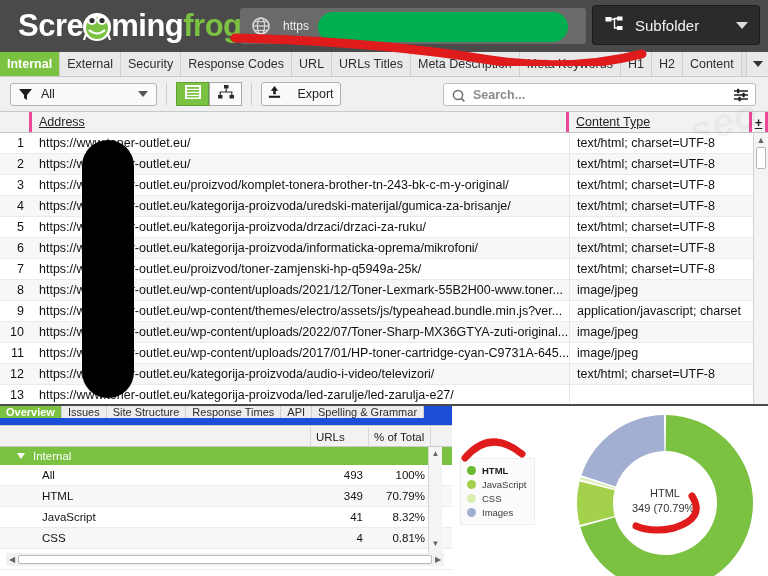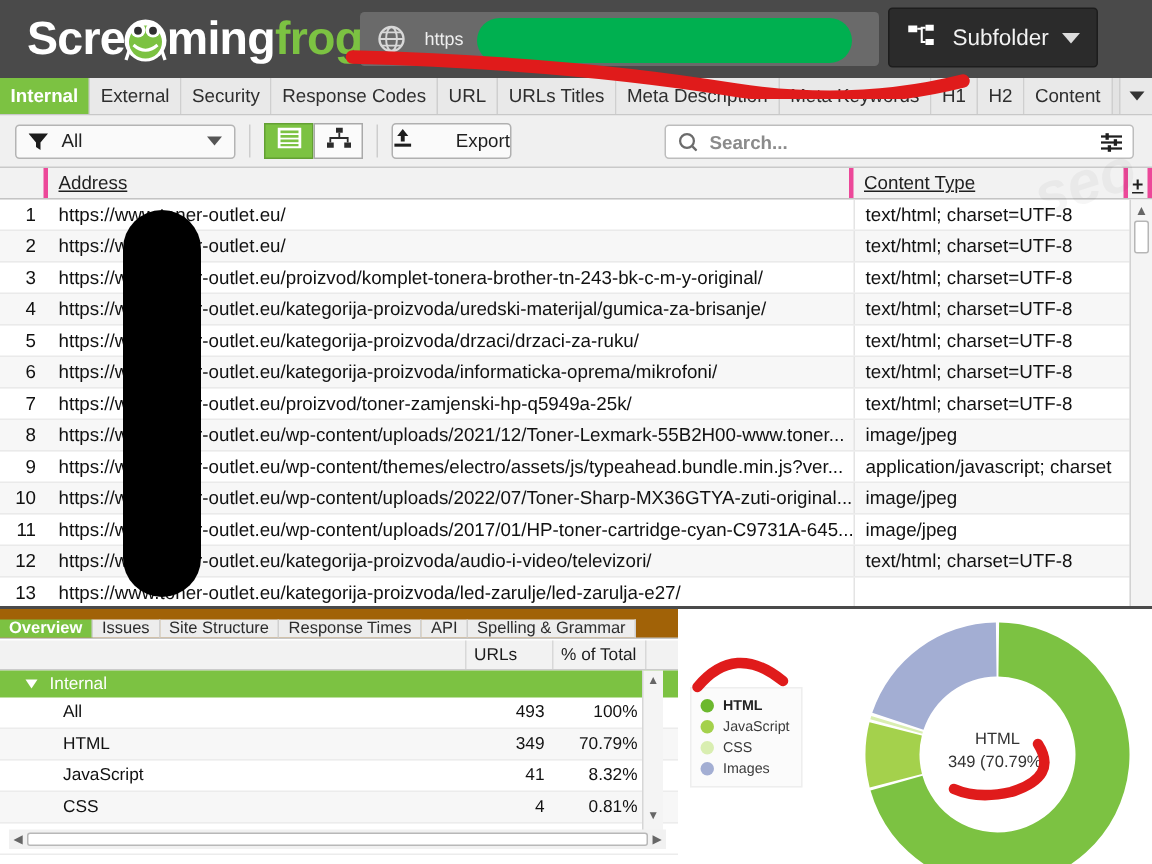--- a/index.html
+++ b/index.html
@@ -43,21 +43,21 @@
     white-space: nowrap; overflow: hidden;
   }
   .redact-green {
     position: absolute; left: 318px; top: 12px;
     width: 250px; height: 30px;
     background: #00b050; border-radius: 16px;
   }
 
   .subfolder-btn {
     position: absolute; left: 592px; top: 5px;
-    width: 140px; height: 40px;
+    width: 168px; height: 40px;
     background: #2b2b2b; border: 1px solid #1d1d1d; border-radius: 3px;
     display: flex; align-items: center; color: #f2f2f2; font-size: 15px;
   }
   .subfolder-btn .sf-ico { width: 20px; height: 18px; margin-left: 12px; }
   .subfolder-btn .sf-lbl { margin-left: 10px; }
   .subfolder-btn .sf-caret {
     margin-left: auto; margin-right: 11px;
     width: 0; height: 0;
     border-left: 6px solid transparent; border-right: 6px solid transparent;
     border-top: 7px solid #dcdcdc;
@@ -109,21 +109,21 @@
   .tb-sep { width: 1px; height: 22px; background: #cdcdcd; margin: 0 9px; }
   .viewbtn {
     width: 33px; height: 24px; border: 1px solid #a9a9a9;
     display: flex; align-items: center; justify-content: center;
     background: #fbfbfb;
   }
   .viewbtn.on { background: #7cc242; border-color: #63a033; }
   .exportbtn {
     width: 80px; height: 24px; border: 1px solid #b0b0b0; border-radius: 3px;
     background: #fafafa; display: flex; align-items: center;
-    justify-content: space-between; gap: 16px; font-size: 12.5px; color: #1f1f1f;
+    justify-content: center; gap: 16px; font-size: 12.5px; color: #1f1f1f;
   }
   .searchbox {
     position: absolute; left: 443px; top: 6px; width: 313px; height: 23px;
     background: #ffffff; border: 1px solid #bdbdbd; border-radius: 3px;
     display: flex; align-items: center;
   }
   .searchbox .mag { width: 13px; height: 13px; margin-left: 8px; }
   .searchbox .sp { margin-left: 8px; font-size: 12.5px; color: #8b8b8b; font-weight: bold; }
   .searchbox .sliders { margin-left: auto; margin-right: 7px; width: 14px; height: 14px; }
 
@@ -170,21 +170,21 @@
     margin: 1px 2px; height: 22px; background: #ffffff;
     border: 1px solid #b6b6b6; border-radius: 2px;
   }
 
   
   .bottom {
     position: absolute; left: 0; top: 404px; width: 768px; height: 172px;
     background: #ffffff; border-top: 2px solid #4a4a4a;
   }
   .btabs {
-    display: flex; height: 20px; background: #a16207; align-items: flex-end;
+    display: flex; height: 20px; background: #1d4ed8; align-items: flex-start;
     border-bottom: 1px solid #c7c7c7;
   }
   .btab {
     display: flex; align-items: center; padding: 0 6px;
     font-size: 11px; color: #2c2c2c; border-right: 1px solid #d0d0d0;
     white-space: nowrap; background: #ededed;
   }
   .btab.active { background: #7cc242; color: #fff; font-weight: bold; }
   .btabs-overflow {
     margin-left: auto; margin-right: 2px; width: 22px;

